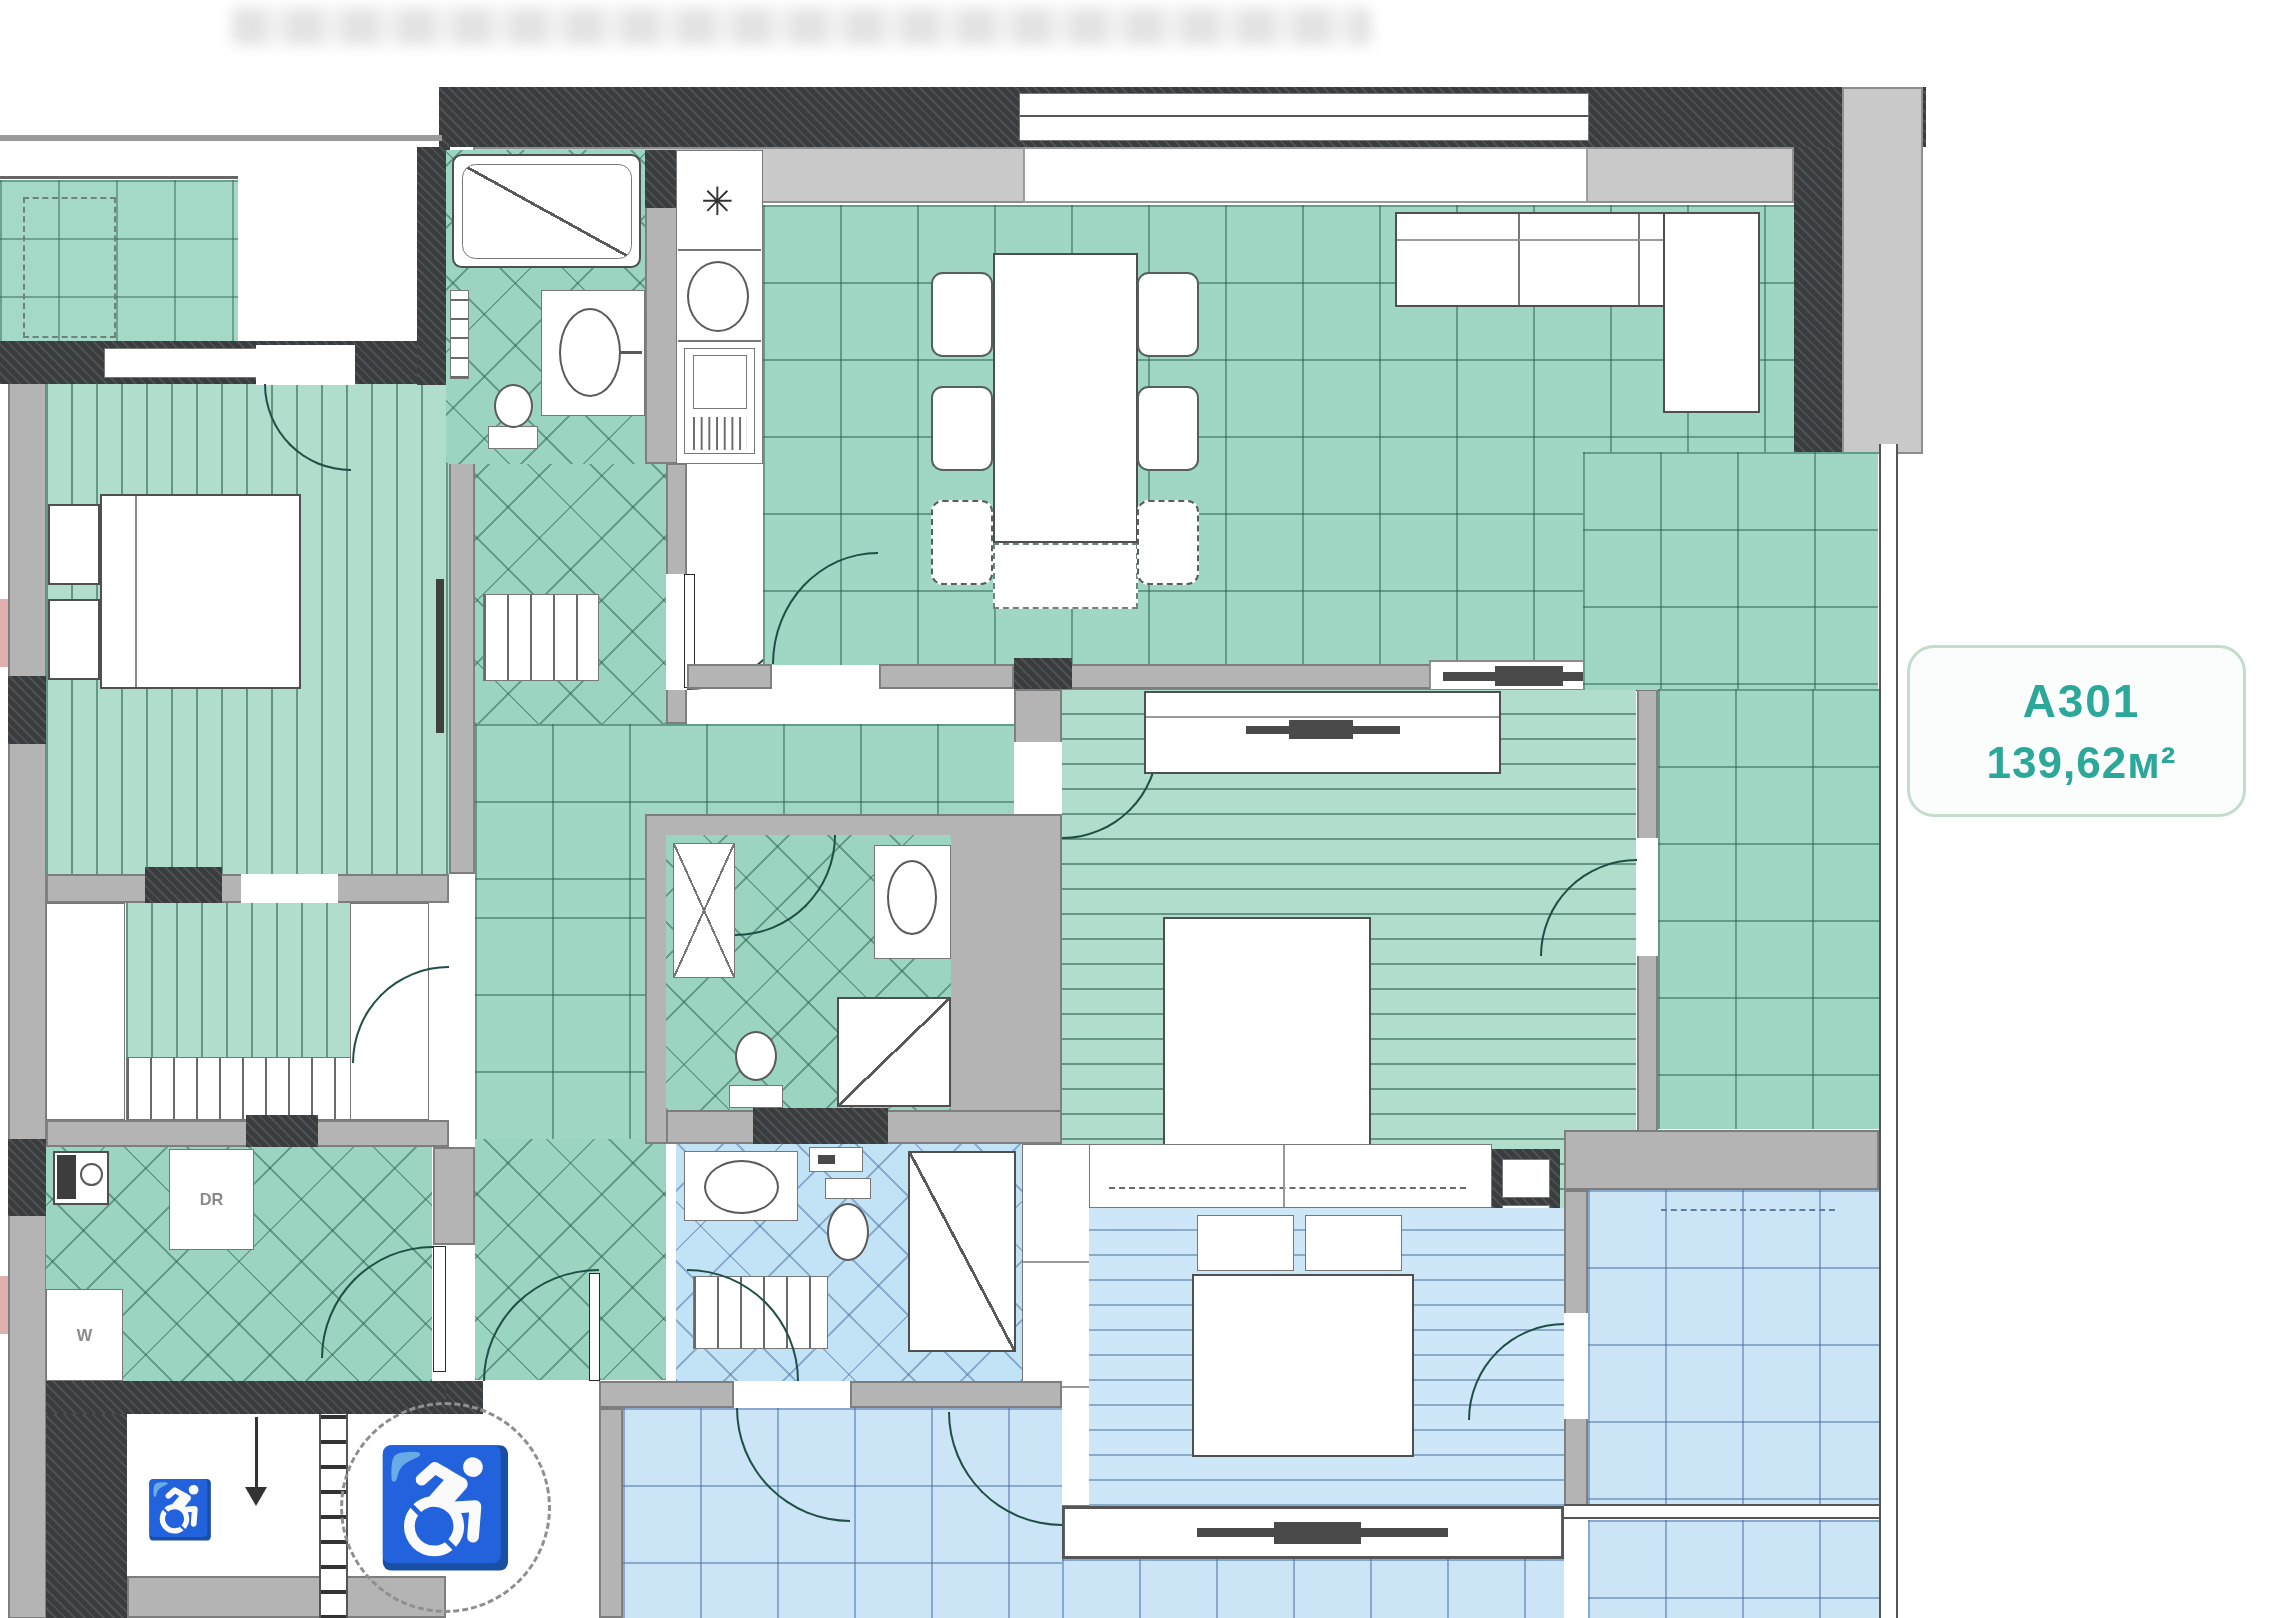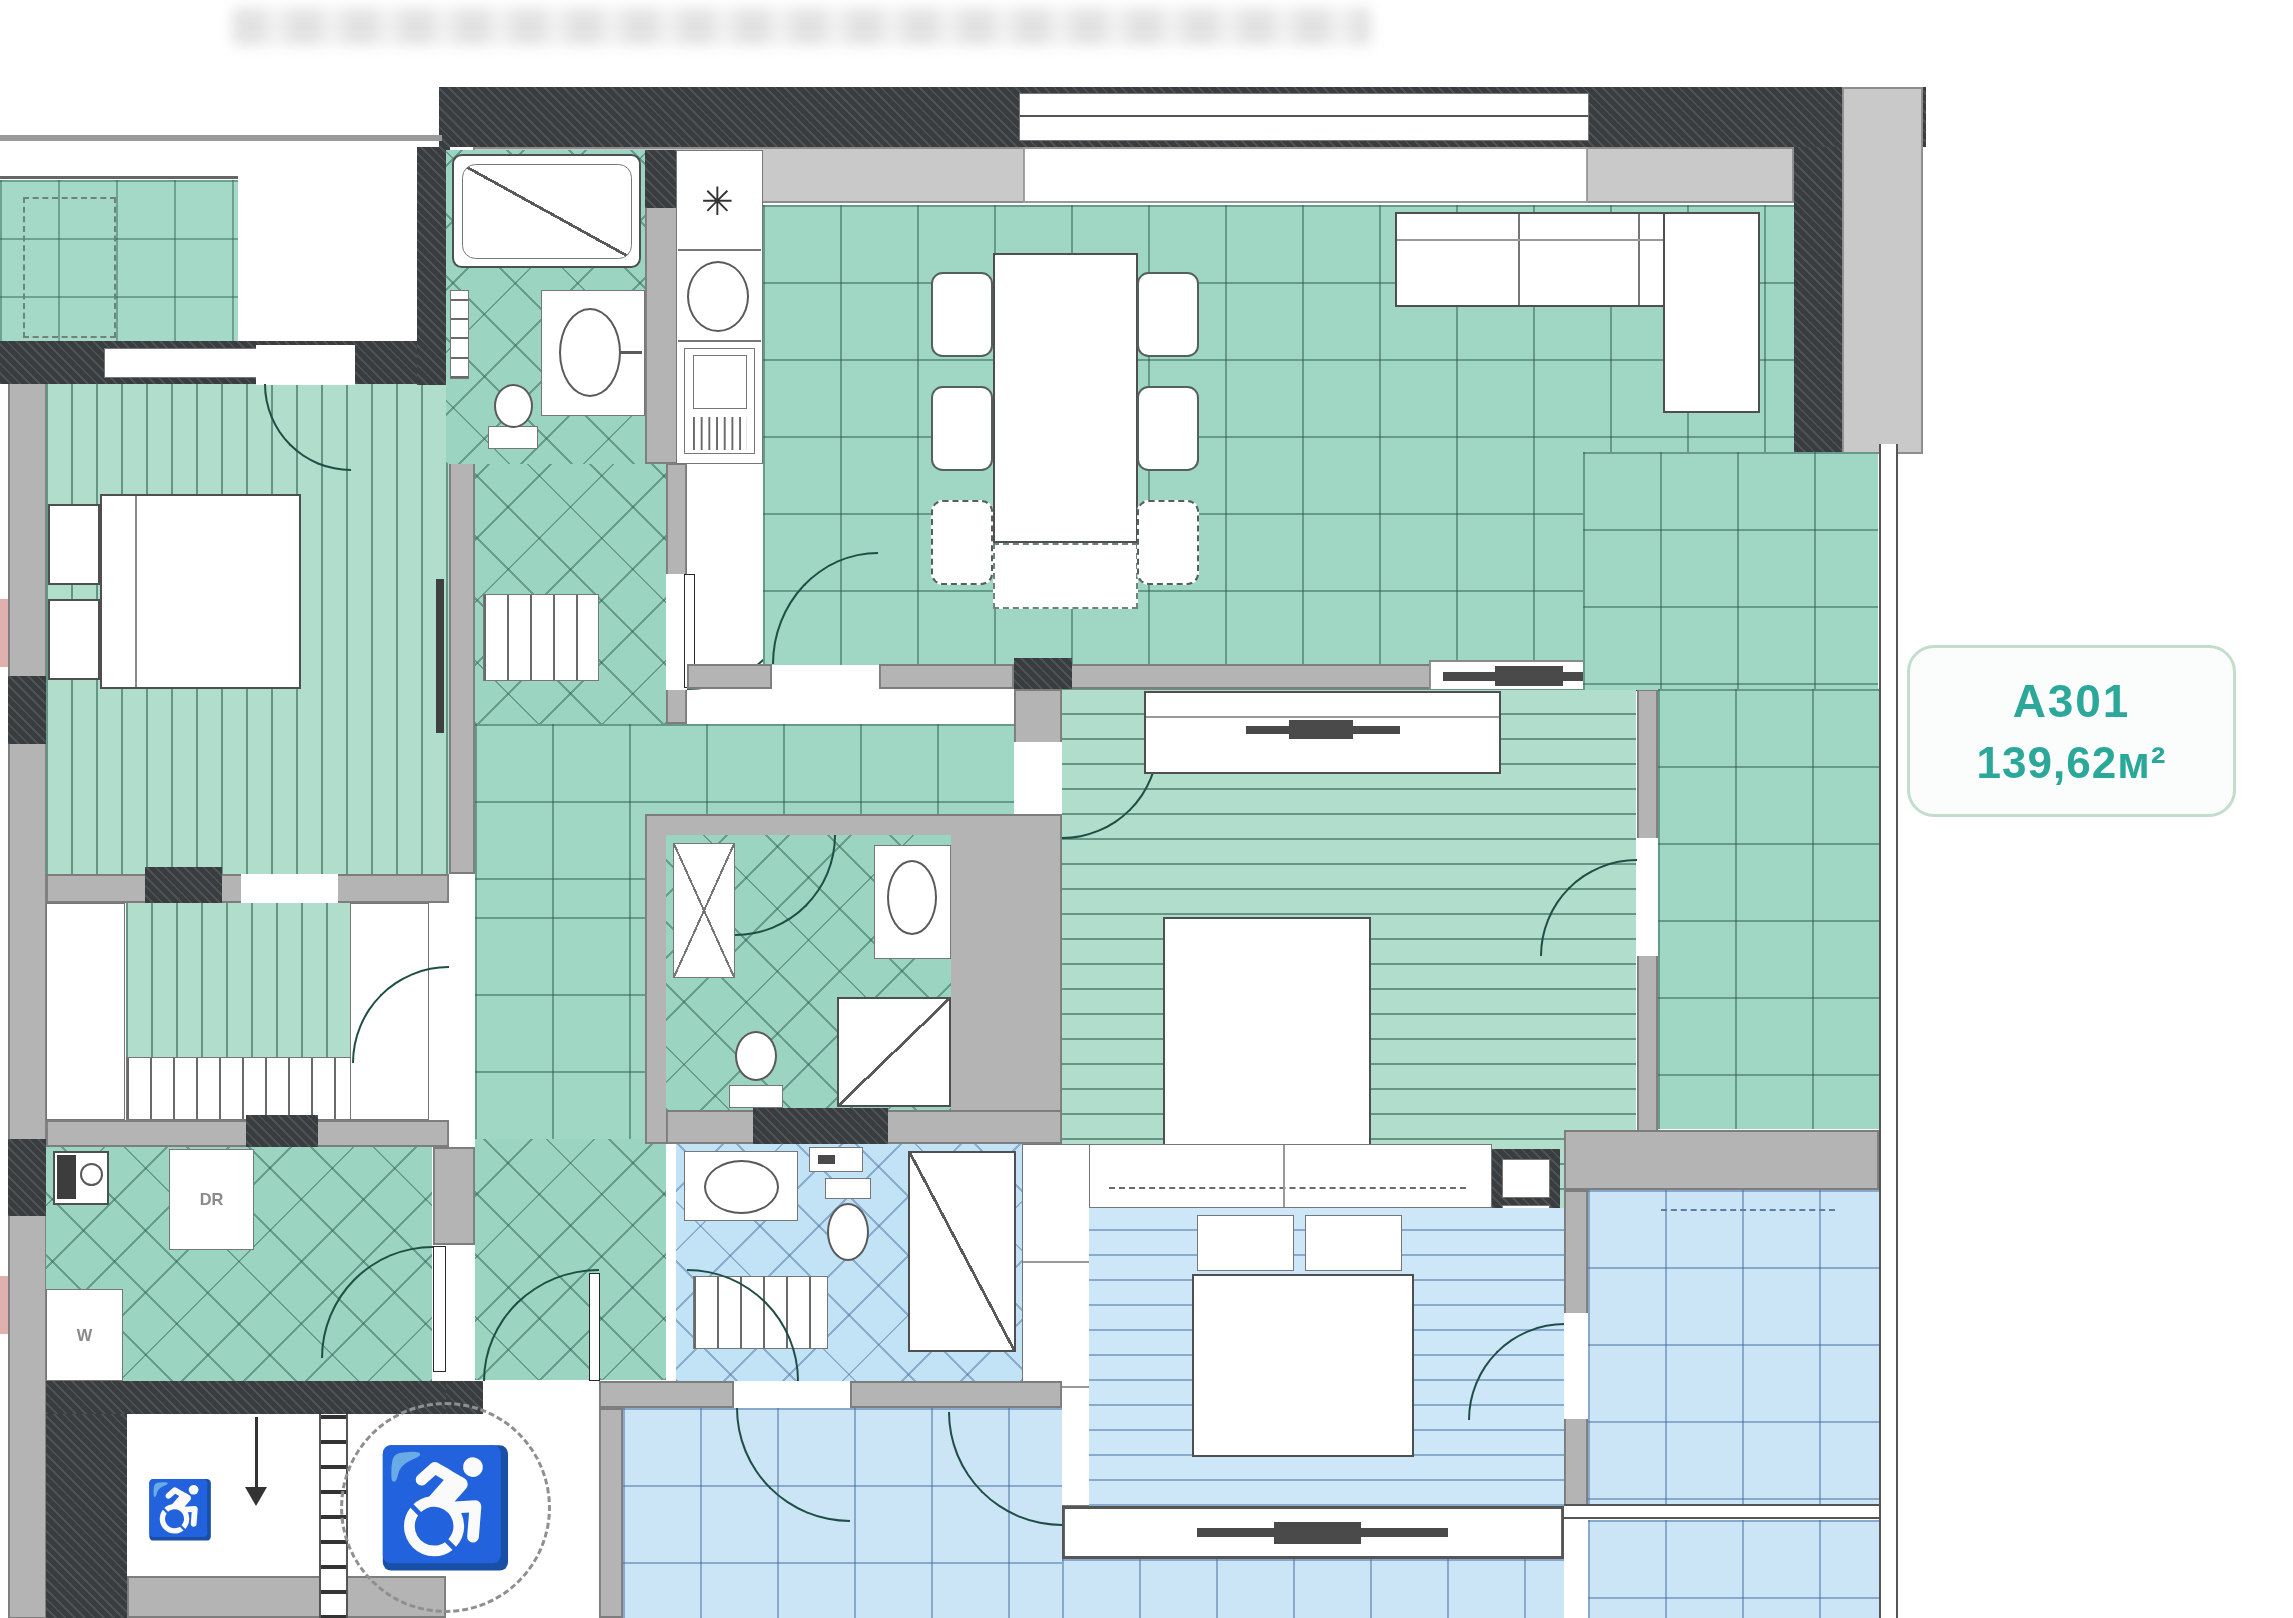--- a/index.html
+++ b/index.html
@@ -320,19 +320,19 @@
   <div class="abs wc-small" style="left:145px;top:1482px;">♿</div>
   <div class="abs wallg" style="left:127px;top:1576px;width:319px;height:42px;"></div>
   <div class="abs rail" style="left:319px;top:1414px;width:25px;height:205px;background-image:repeating-linear-gradient(0deg,#333 0 3.9px,transparent 3.9px 25px);"></div>
   <div class="abs" style="left:255px;top:1417px;width:2.9px;height:70px;background:#333;"></div>
   <div class="abs" style="left:245px;top:1487px;width:0;height:0;border-left:11.6px solid transparent;border-right:11.6px solid transparent;border-top:19.3px solid #333;"></div>
 
   <div class="abs dcir" style="left:340px;top:1402px;width:205px;height:205px;display:flex;align-items:center;justify-content:center;">
     <span class="wc-big">♿</span>
   </div>
 
-  <div class="abs unit-label" style="left:1907px;top:645px;width:323px;height:166px;">
+  <div class="abs unit-label" style="left:1907px;top:645px;width:323px;height:166px;padding-left:10px;">
     <span class="l1">A301</span>
     <span class="l2">139,62м²</span>
   </div>
 
 </div>
 
 
 </body></html>

